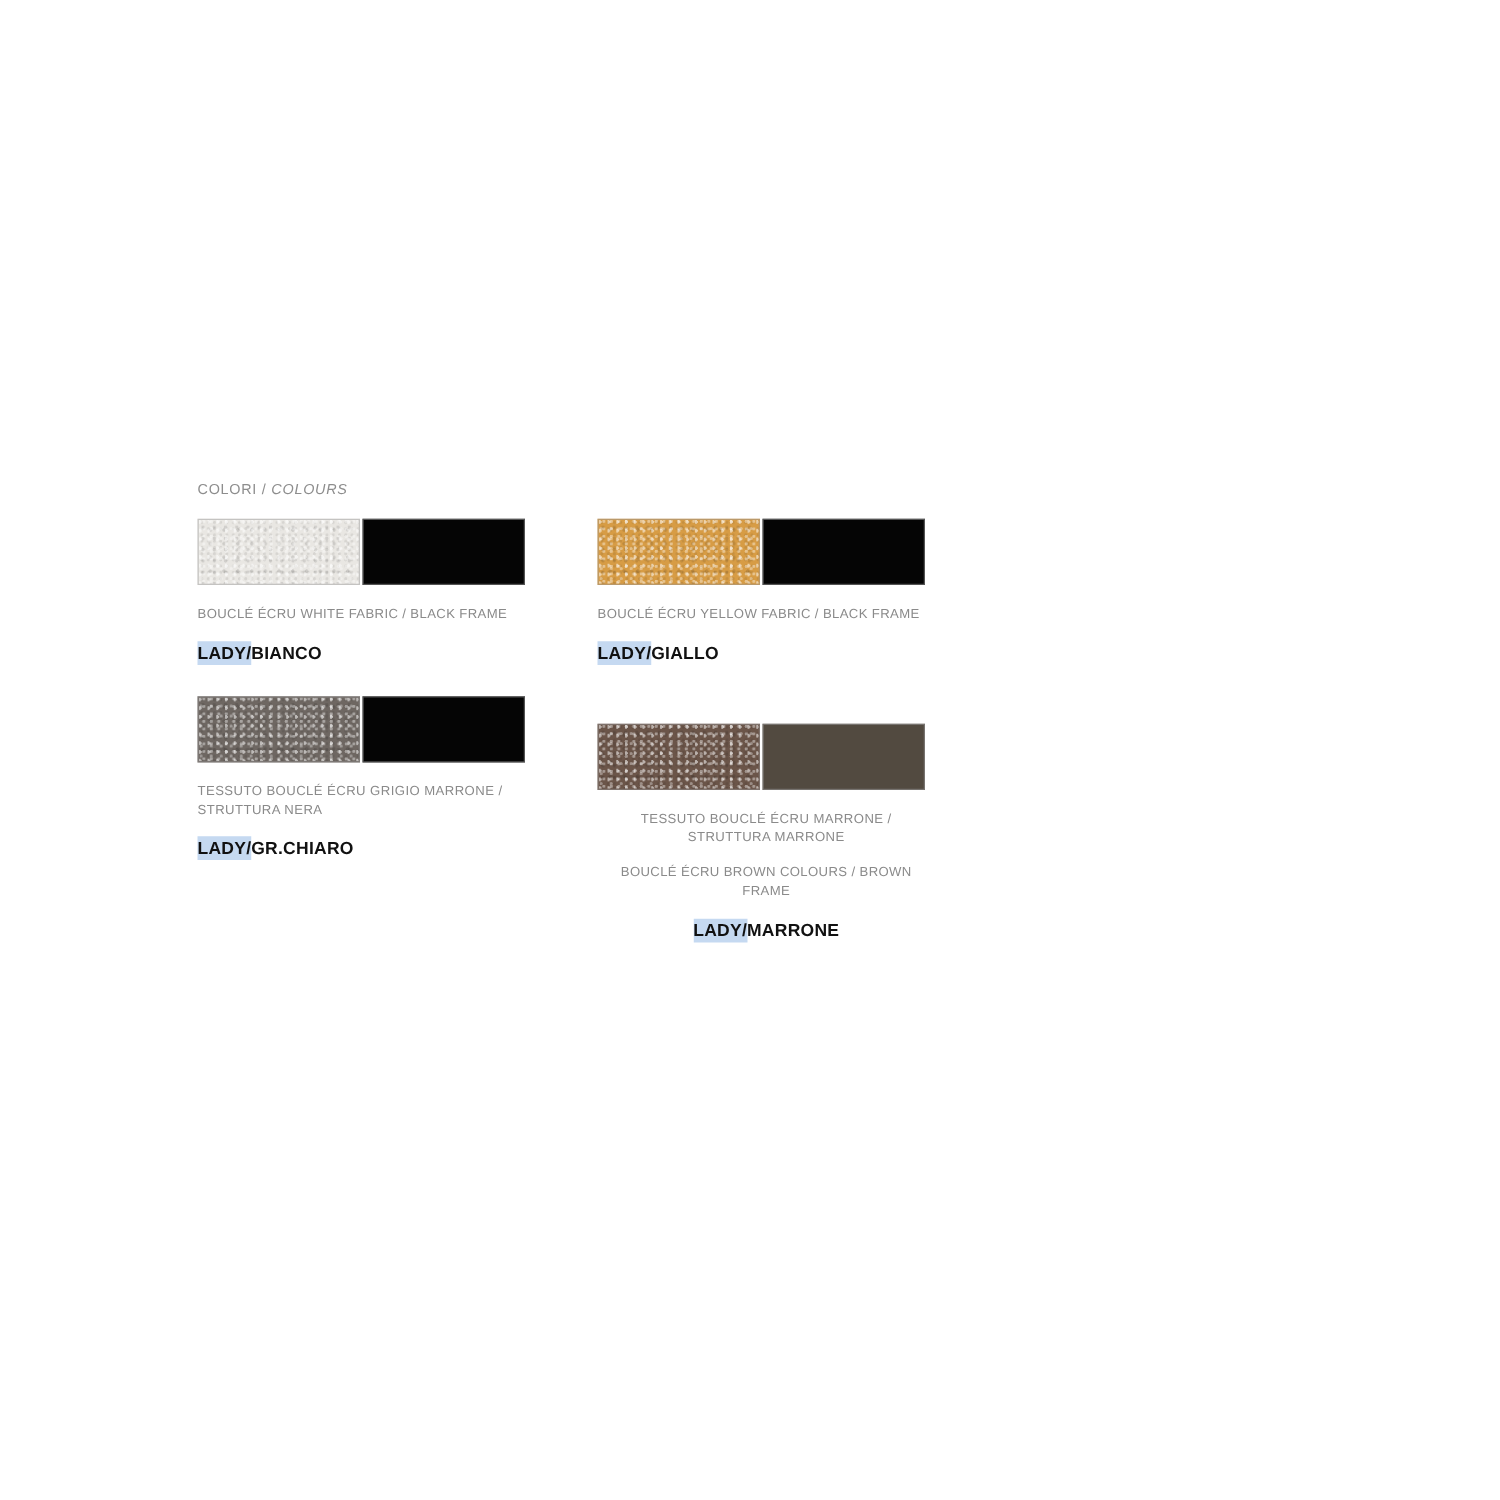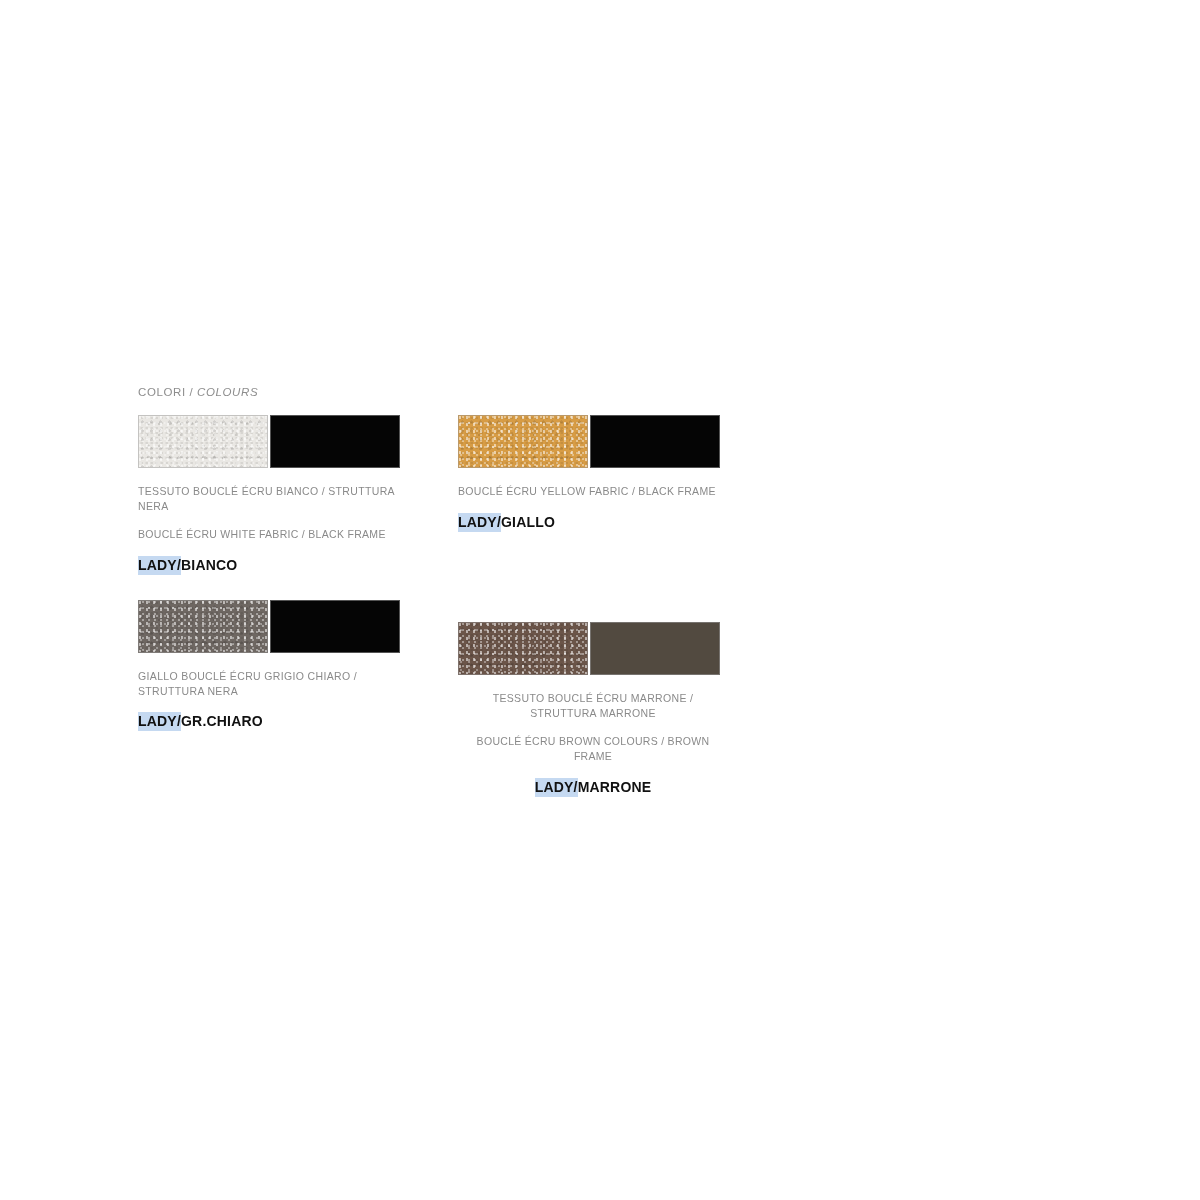--- a/index.html
+++ b/index.html
@@ -10,21 +10,21 @@
   body {
     width: 1200px;
     height: 1200px;
     position: relative;
     font-family: "Liberation Sans", sans-serif;
     overflow: hidden;
   }
 
   #colours-section {
     position: absolute;
-    left: 138px;
+    left: 158px;
     top: 386px;
     width: 940px;
   }
 
   #section-heading {
     font-size: 11.5px;
     letter-spacing: 0.6px;
     color: #8d8d8d;
     margin: 0 0 17px 0;
     white-space: nowrap;
@@ -134,21 +134,20 @@
 
   <div class="swatch-grid">
 
     <div class="swatch-card">
       <div class="swatch-pair">
         <div class="swatch-half fabric" style="background-color: rgb(233, 231, 227);">
           <div class="tex boucle"></div>
         </div>
         <div class="swatch-half frame" style="background-color: rgb(5, 5, 5);"></div>
       </div>
-      <p class="caption-it">TESSUTO BOUCLÉ ÉCRU BIANCO / STRUTTURA NERA</p>
       <p class="caption-en">BOUCLÉ ÉCRU WHITE FABRIC / BLACK FRAME</p>
       <p class="code-line"><span class="prefix">LADY/</span><span class="suffix">BIANCO</span></p>
     </div>
 
     <div class="swatch-card">
       <div class="swatch-pair">
         <div class="swatch-half fabric" style="background-color: rgb(215, 156, 69);">
           <div class="tex boucle"></div>
         </div>
         <div class="swatch-half frame" style="background-color: rgb(5, 5, 5);"></div>
@@ -157,21 +156,21 @@
       <p class="code-line"><span class="prefix">LADY/</span><span class="suffix">GIALLO</span></p>
     </div>
 
     <div class="swatch-card">
       <div class="swatch-pair">
         <div class="swatch-half fabric" style="background-color: rgb(110, 103, 98);">
           <div class="tex boucle"></div>
         </div>
         <div class="swatch-half frame" style="background-color: rgb(5, 5, 5);"></div>
       </div>
-      <p class="caption-it">GIALLO BOUCLÉ ÉCRU GRIGIO CHIARO / STRUTTURA NERA</p>
+      <p class="caption-it">TESSUTO BOUCLÉ ÉCRU GRIGIO MARRONE / STRUTTURA NERA</p>
       <p class="code-line"><span class="prefix">LADY/</span><span class="suffix">GR.CHIARO</span></p>
     </div>
 
     <div class="swatch-card row-2">
       <div class="swatch-pair">
         <div class="swatch-half fabric" style="background-color: rgb(107, 85, 73);">
           <div class="tex boucle"></div>
         </div>
         <div class="swatch-half frame" style="background-color: rgb(82, 74, 64);"></div>
       </div>

